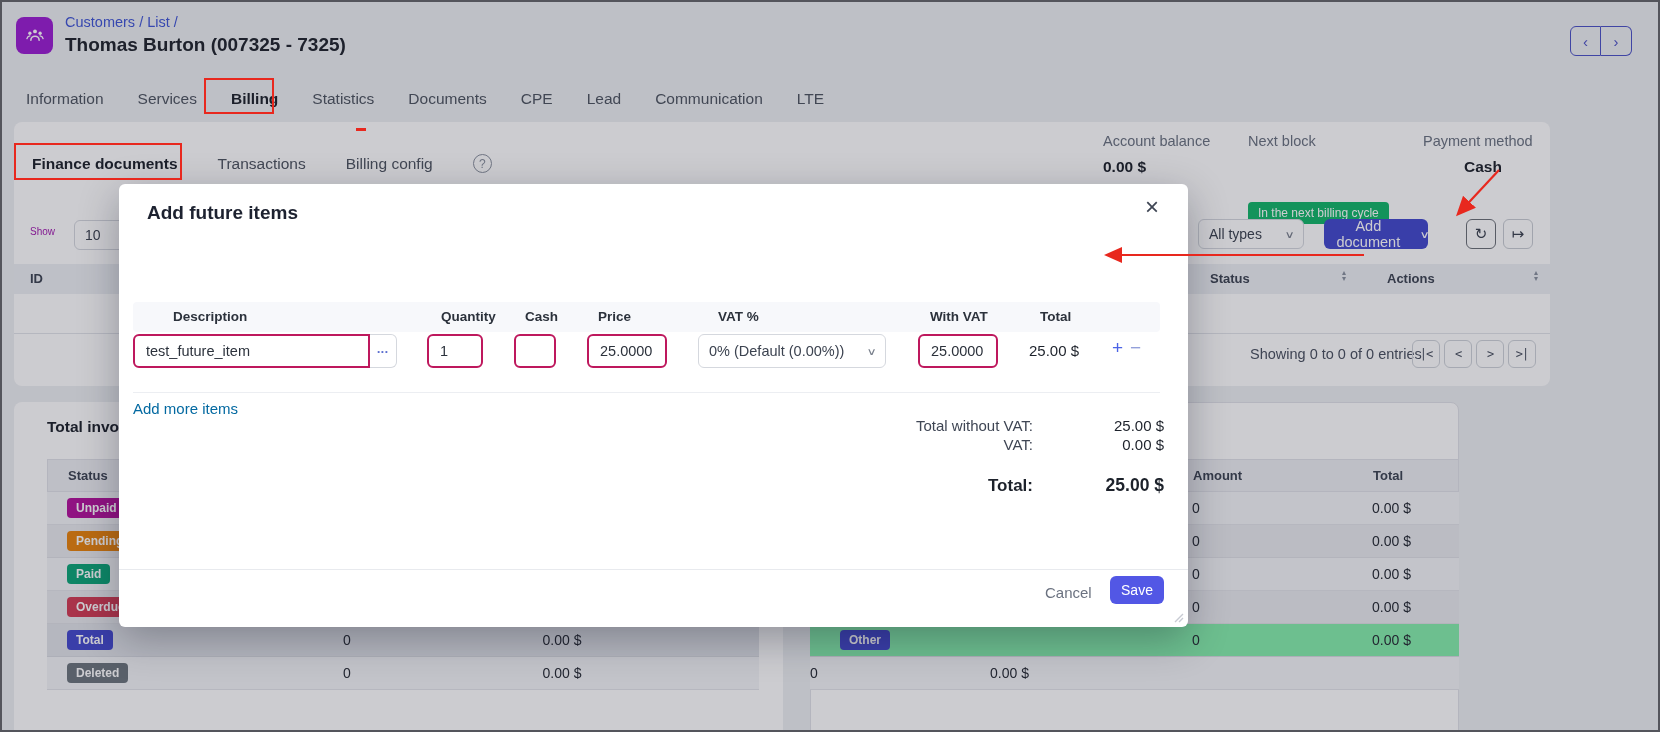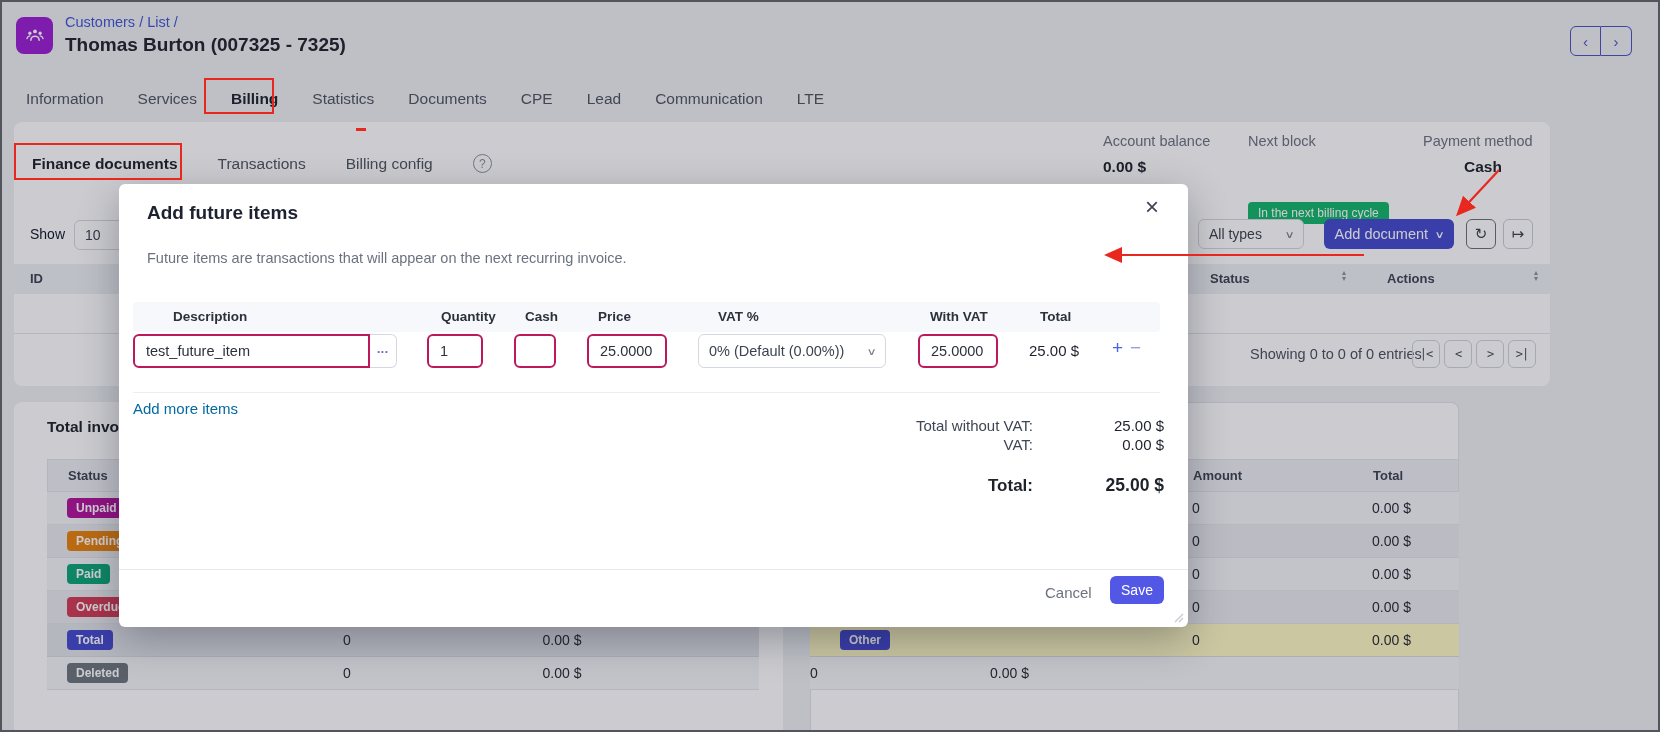--- a/index.html
+++ b/index.html
@@ -83,30 +83,30 @@
 
   <div class="abs muted-label" style="left:1101px;top:131px;">Account balance</div>
   <div class="abs bold-val" style="left:1101px;top:156px;">0.00 $</div>
   <div class="abs muted-label" style="left:1246px;top:131px;">Next block</div>
   <div class="abs" style="left:1246px;top:153px;margin-top:47px;">
     <span class="badge" style="font-weight: normal; padding: 4px 10px; background-color: rgb(18, 183, 106);">In the next billing cycle</span>
   </div>
   <div class="abs muted-label" style="left:1421px;top:131px;">Payment method</div>
   <div class="abs bold-val" style="left:1462px;top:156px;text-align:right;">Cash</div>
 
-  <div class="abs" style="left:28px;top:224px;font-size:14px;color:#0f172a;">Show</div>
+  <div class="abs" style="left:28px;top:224px;font-size:10px;color:#a21caf;">Show</div>
   <div class="abs select-box" style="left:72px;top:218px;width:88px;">
     <span>10</span>
     <span class="chev">∨</span>
   </div>
   <div class="abs select-box" style="left:1196px;top:217px;width:106px;">
     <span>All types</span>
     <span class="chev">∨</span>
   </div>
-  <button class="abs btn-primary" style="left:1322px;top:217px;width:130px;height:30px;">
+  <button class="abs btn-primary" style="left:1322px;top:217px;width:104px;height:30px;">
     <span>Add document</span>
     <span style="font-size:10px;transform:scaleX(1.4);">∨</span>
   </button>
   <button class="abs icon-btn" style="left:1464px;top:217px;border-color:#6b7077;">
       <span>↻</span>
     </button>
   <button class="abs icon-btn" style="left:1501px;top:217px;">
       <span>↦</span>
     </button>
 
@@ -197,36 +197,35 @@
   <div class="sumrow" style="left:808px;top:556px;width:649px;background:#f4f5f8;border-bottom:1px solid #e3e5ea;">
     <span style="width:382px;padding-left:30px;"></span>
     <span style="width:180px;">0</span>
     <span>0.00 $</span>
   </div>
   <div class="sumrow" style="left:808px;top:589px;width:649px;background:#e9ebef;border-bottom:1px solid #dfe1e6;">
     <span style="width:382px;padding-left:30px;"></span>
     <span style="width:180px;">0</span>
     <span>0.00 $</span>
   </div>
-  <div class="sumrow" style="left:808px;top:622px;width:649px;background:#fef9c3;border-bottom:1px solid #d8dae0;">
+  <div class="sumrow" style="left:808px;top:622px;width:649px;background:#86efac;border-bottom:1px solid #d8dae0;">
     <span style="width:382px;padding-left:30px;"><span class="badge" style="background-color: rgb(68, 73, 206);">Other</span></span>
     <span style="width:180px;">0</span>
     <span>0.00 $</span>
   </div>
   <div class="sumrow" style="left:808px;top:655px;width:649px;background:#f4f5f8;border-bottom:1px solid #e3e5ea;">
     <span style="width:180px;">0</span>
     <span>0.00 $</span>
   </div>
 
   <div class="dim-overlay"></div>
 
   <div class="modal">
     <div class="abs" style="left:28px;top:18px;font-size:19px;font-weight:bold;color:#1d2230;">Add future items</div>
     <div class="abs" style="left:1026px;top:10px;font-size:24px;color:#3f4654;cursor:pointer;line-height:26px;">×</div>
-    <div class="abs" style="left:28px;top:66px;font-size:14.5px;color:#6a7280;">Future items are transactions that will appear on the next recurring invoice.</div>
 
     <div class="abs" style="left:14px;top:118px;width:1027px;height:30px;background:#f7f8fb;border-radius:4px;"></div>
     <div class="abs m-head" style="left:43px;top:125px;">Description</div>
     <div class="abs m-head" style="left:311px;top:125px;">Quantity</div>
     <div class="abs m-head" style="left:395px;top:125px;">Cash</div>
     <div class="abs m-head" style="left:468px;top:125px;">Price</div>
     <div class="abs m-head" style="left:588px;top:125px;">VAT %</div>
     <div class="abs m-head" style="left:800px;top:125px;">With VAT</div>
     <div class="abs m-head" style="left:910px;top:125px;">Total</div>
 

